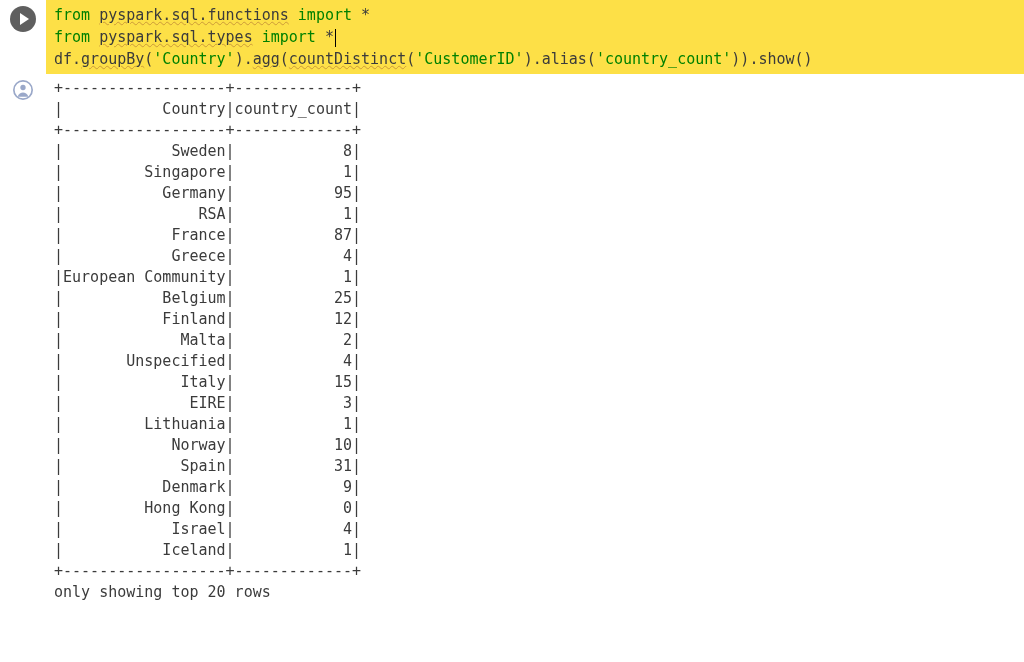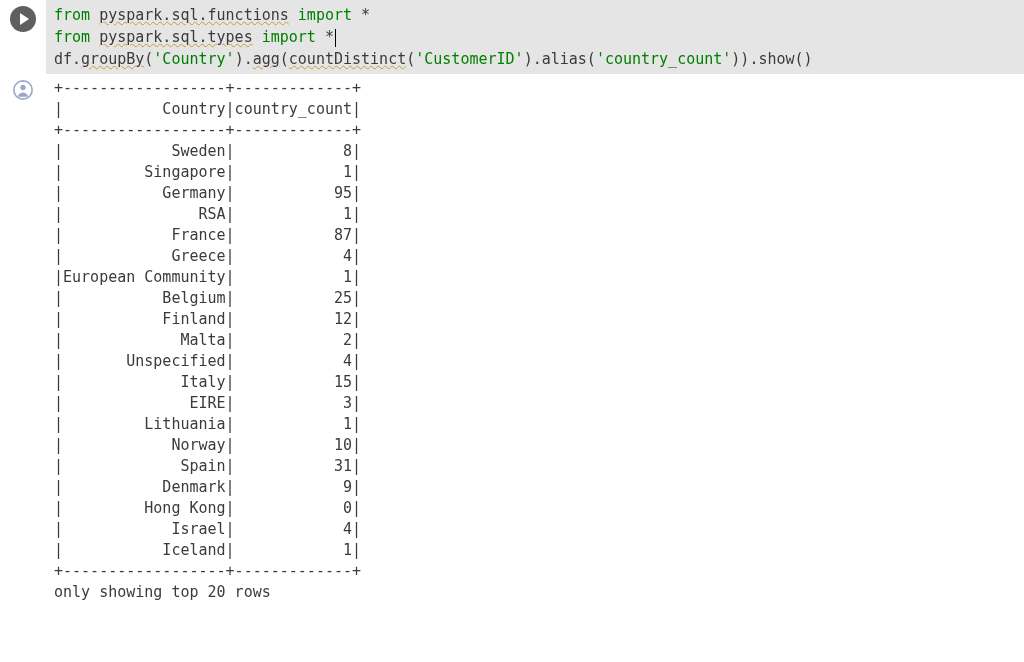--- a/index.html
+++ b/index.html
@@ -34,21 +34,21 @@
     content: "";
     position: absolute;
     left: 10px;
     top: 7px;
     border-style: solid;
     border-width: 6px 0 6px 9px;
     border-color: transparent transparent transparent #ffffff;
   }
   .code-area {
     flex: 1;
-    background: #e5e5e5;
+    background: #fde047;
     padding: 4px 8px;
     font-family: "Menlo", "Consolas", monospace;
     font-size: 15px;
     line-height: 22px;
     white-space: pre;
     color: #3b3b3b;
   }
   .kw { color: #008000; font-weight: 500; }
   .wavy {
     text-decoration: underline wavy #cc9a38;

